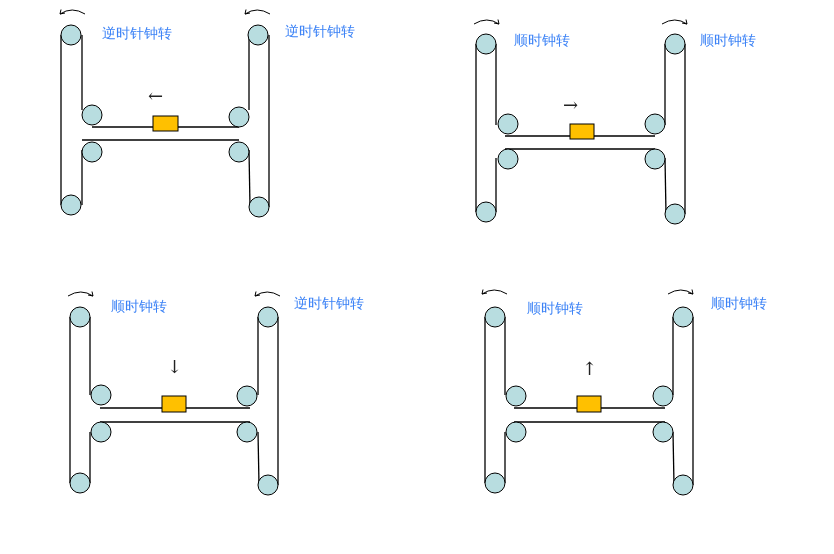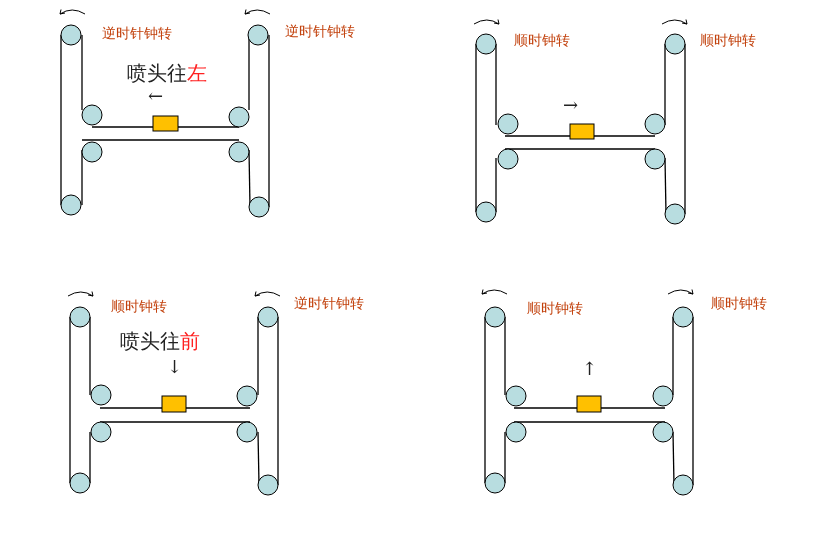--- a/index.html
+++ b/index.html
@@ -1,20 +1,20 @@
 <!DOCTYPE html>
 <html><head>
 <meta charset="utf-8">
 <style>
   html, body { margin:0; padding:0; background:#ffffff; }
   body { width:834px; height:554px; position:relative; overflow:hidden;
          font-family: "DejaVu Sans", "Liberation Sans", sans-serif; }
   .panel { position:absolute; }
   .panel svg { position:absolute; left:0; top:0; overflow:visible; }
-  .rot-label { position:absolute; color:#c2410c; font-size:14px; white-space:nowrap; }
+  .rot-label { position:absolute; color:#3b82f6; font-size:14px; white-space:nowrap; }
   .title { position:absolute; font-size:20px; color:#222; white-space:nowrap;
            font-family: "DejaVu Serif", "Liberation Serif", serif; }
   .title .dir { color:#ff2020; }
   .footer-mark { position:absolute; left:407px; top:547px; width:18px; height:3px; }
 </style>
 </head>
 <body>
 
 <div class="panel" style="left:40px; top:0px; width:330px; height:230px;">
   <svg width="330" height="230">
@@ -43,23 +43,20 @@
 
     <g fill="none" stroke="#000" stroke-width="1">
       <path d="M45,14 Q32,6 20,14"></path>
       <path d="M20,14 l5,-1 M20,14 l1,-4.5"></path>
       <path d="M230,14 Q217,6 205,14"></path>
       <path d="M205,14 l5,-1 M205,14 l1,-4.5"></path>
     </g>
   </svg>
   <span class="rot-label" style="left:62px; top:25px;">逆时针钟转</span>
   <span class="rot-label" style="left:245px; top:23px;">逆时针钟转</span>
-  <div class="title" style="left:87px; top:60px;">
-    <span>喷头往</span><span class="dir">左</span>
-  </div>
   <div class="title" style="left:108px; top:85px; font-size:18px;">←</div>
 </div>
 
 <div class="panel" style="left:460px; top:0px; width:330px; height:240px;">
   <svg width="330" height="240">
     <g fill="none" stroke="#000" stroke-width="1.3">
       <path d="M16,44 L16,212"></path>
       <path d="M36,44 L36,125"></path>
       <path d="M45,136 L195,136"></path>
       <path d="M45,149 L195,149"></path>
@@ -116,23 +113,20 @@
     <rect x="122" y="126" width="24" height="16" fill="#ffc000" stroke="#000" stroke-width="1"></rect>
     <g fill="none" stroke="#000" stroke-width="1">
       <path d="M28,26 Q41,18 53,26"></path>
       <path d="M53,26 l-5,-1 M53,26 l-1,-4.5"></path>
       <path d="M240,26 Q227,18 215,26"></path>
       <path d="M215,26 l5,-1 M215,26 l1,-4.5"></path>
     </g>
   </svg>
   <span class="rot-label" style="left:71px; top:28px;">顺时钟转</span>
   <span class="rot-label" style="left:254px; top:25px;">逆时针钟转</span>
-  <div class="title" style="left:80px; top:58px;">
-    <span>喷头往</span><span class="dir">前</span>
-  </div>
   <div class="title" style="left:127px; top:86px; font-size:18px;">↓</div>
 </div>
 
 <div class="panel" style="left:460px; top:270px; width:340px; height:240px;">
   <svg width="340" height="240">
     <g fill="none" stroke="#000" stroke-width="1.3">
       <path d="M25,47 L25,213"></path>
       <path d="M45,47 L45,125"></path>
       <path d="M54,138 L205,138"></path>
       <path d="M54,152 L205,152"></path>

